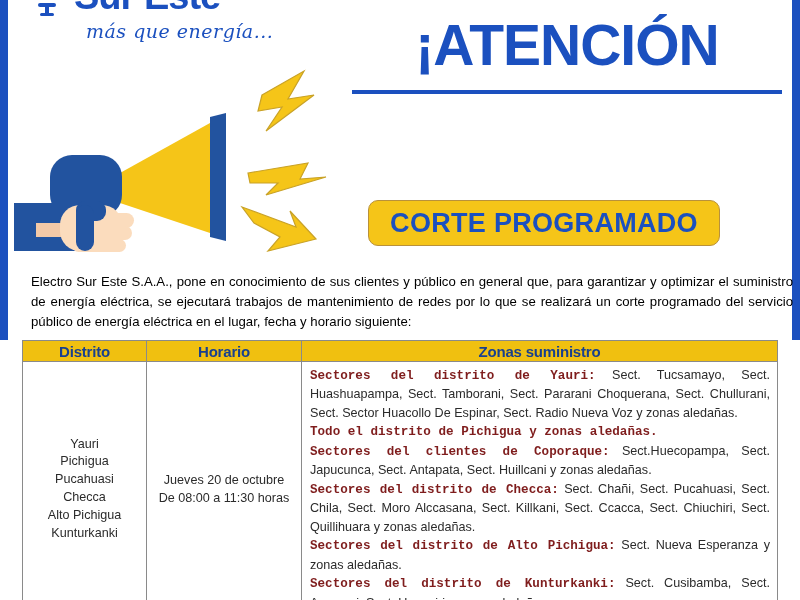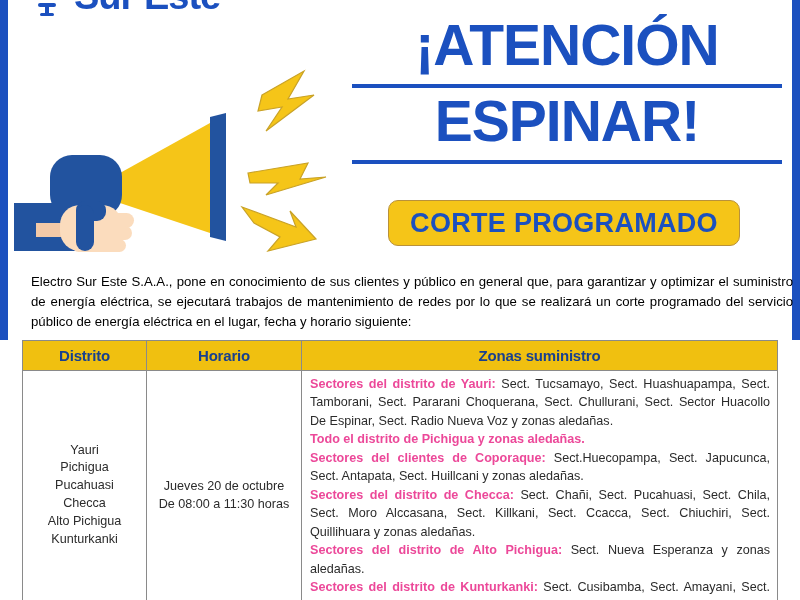--- a/index.html
+++ b/index.html
@@ -45,56 +45,55 @@
 
   
   .headline {
     position:absolute; left:352px; top:18px;
     width:430px; text-align:center;
   }
   .headline-line {
     font-size:57px; font-weight:bold; color:#1b50bf;
     line-height:0.98; letter-spacing:-1px;
     border-bottom:4px solid #1b50bf;
-    padding-bottom:10px;
+    padding-bottom:16px;
     white-space:nowrap;
   }
   .headline-line.second { margin-top:6px; }
 
   .badge {
     position:absolute; left:368px; top:200px;
     width:352px; height:46px;
     background:#f5c518;
     border:1px solid #b9913a;
     border-radius:10px;
     display:flex; align-items:center; justify-content:center;
     color:#1b50bf; font-size:27px; font-weight:bold;
     letter-spacing:0.3px;
-    margin-left:20px;
   }
 
   
   .intro {
     position:absolute; left:31px; top:272px; width:762px;
     font-size:13.2px; line-height:1.52; color:#000000;
     text-align:justify;
   }
 
   
   .table {
     position:absolute; left:22px; top:340px; width:756px;
     border-collapse:collapse;
     table-layout:fixed;
   }
   .table th {
     background:#f0c010;
     border:1px solid #8a8a8a;
     color:#18408f;
     font-size:15px; font-weight:bold;
-    height:30px;
+    height:21px;
     text-align:center;
     letter-spacing:-0.2px;
   }
   .table td {
     border:1px solid #8a8a8a;
     vertical-align:top;
     font-size:12.6px;
     color:#2b2b2b;
   }
   .col-distrito { width:124px; }
@@ -113,40 +112,41 @@
     line-height:1.45;
     font-size:13.2px;
     padding:6px 4px;
   }
   .cell-zonas {
     padding:4px 7px 4px 8px;
     line-height:1.45;
     text-align:justify;
   }
   .cell-zonas p { margin:0 0 0.5px 0; }
-  .zlabel { font-weight:bold; color:#ec4899; }
+  .zlabel { font-weight:bold; color:#7f1d1d;font-family:Liberation Mono, monospace; }
 </style>
 </head>
 <body>
 
 <div class="page">
 
   <div class="edge-bar left"></div>
   <div class="edge-bar right"></div>
 
   <div class="logo-wrap">
     <svg class="logo-mark" viewBox="0 0 46 44">
       <rect x="4" y="4" width="38" height="12" rx="3" fill="#1b50bf"></rect>
       <rect x="8" y="20" width="30" height="5" rx="2.5" fill="#1b50bf"></rect>
       <rect x="14" y="29" width="18" height="4" rx="2" fill="#1b50bf"></rect>
       <rect x="21" y="33" width="4" height="8" fill="#1b50bf"></rect>
       <rect x="16" y="39" width="14" height="3" rx="1.5" fill="#1b50bf"></rect>
     </svg>
     <span class="logo-text">Sur Este</span>
   </div>
+  <div class="tagline">más que energía...</div>
 
   <svg class="megaphone" width="330" height="200" viewBox="0 0 330 200">
 
     <polygon points="106,118 196,68 196,178 106,148" fill="#f5c518"></polygon>
     <polygon points="196,62 212,58 212,186 196,182" fill="#22539f"></polygon>
 
     <rect x="36" y="100" width="72" height="62" rx="22" fill="#22539f"></rect>
 
     <rect x="-10" y="148" width="82" height="48" rx="6" fill="#22539f"></rect>
     <rect x="22" y="168" width="54" height="14" fill="#f3c9a7"></rect>
@@ -159,21 +159,20 @@
 
     <rect x="62" y="150" width="18" height="46" rx="9" fill="#22539f"></rect>
 
     <polygon points="248,40 290,16 274,44 300,40 252,76 268,52 244,56" fill="#f5c518" stroke="#c9a227" stroke-width="1.2"></polygon>
     <polygon points="234,118 294,108 286,124 312,122 252,140 264,128 236,128" fill="#f5c518" stroke="#c9a227" stroke-width="1.2"></polygon>
     <polygon points="228,152 282,172 276,156 302,184 254,196 266,182 240,168" fill="#f5c518" stroke="#c9a227" stroke-width="1.2"></polygon>
   </svg>
 
   <div class="headline">
     <div class="headline-line first">¡ATENCIÓN</div>
-    <div class="headline-line second">ESPINAR!</div>
   </div>
 
   <div class="badge">CORTE PROGRAMADO</div>
 
   <div class="intro">Electro Sur Este S.A.A., pone en conocimiento de sus clientes y público en general que, para garantizar y optimizar el suministro de energía eléctrica, se ejecutará trabajos de mantenimiento de redes por lo que se realizará un corte programado del servicio público de energía eléctrica en el lugar, fecha y horario siguiente:</div>
 
   <table class="table">
     <colgroup>
       <col class="col-distrito">
         <col class="col-horario">

